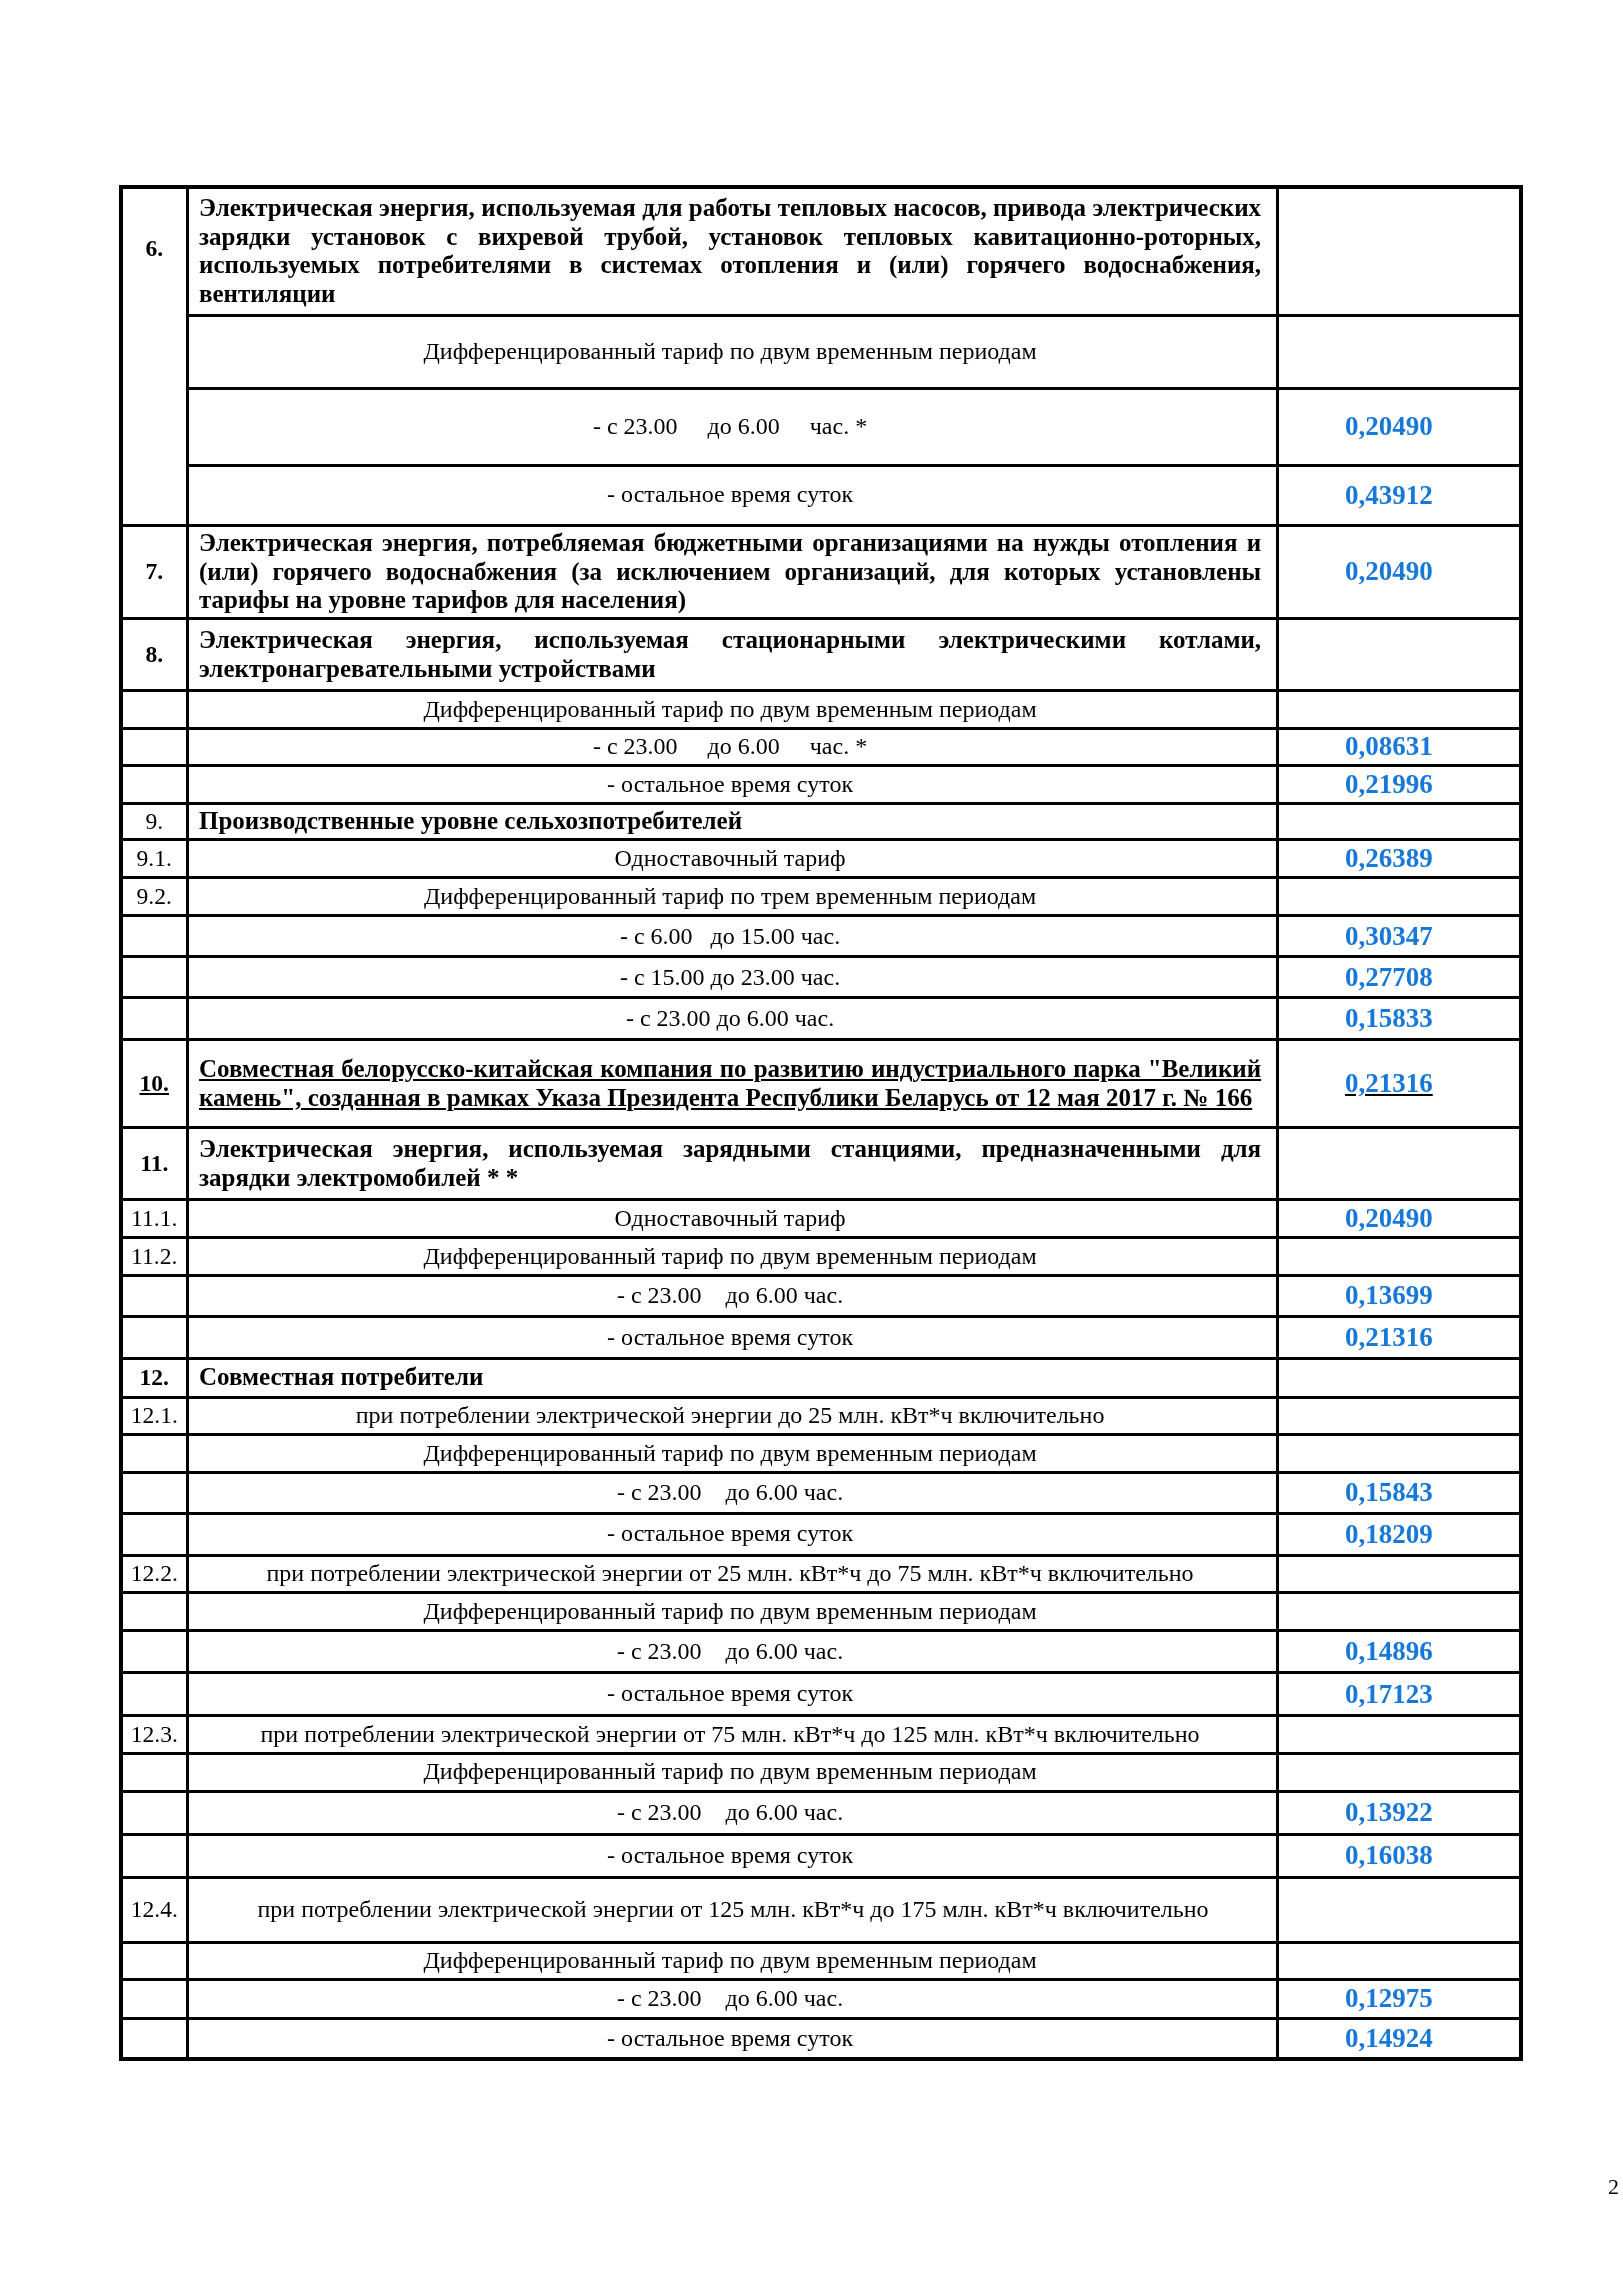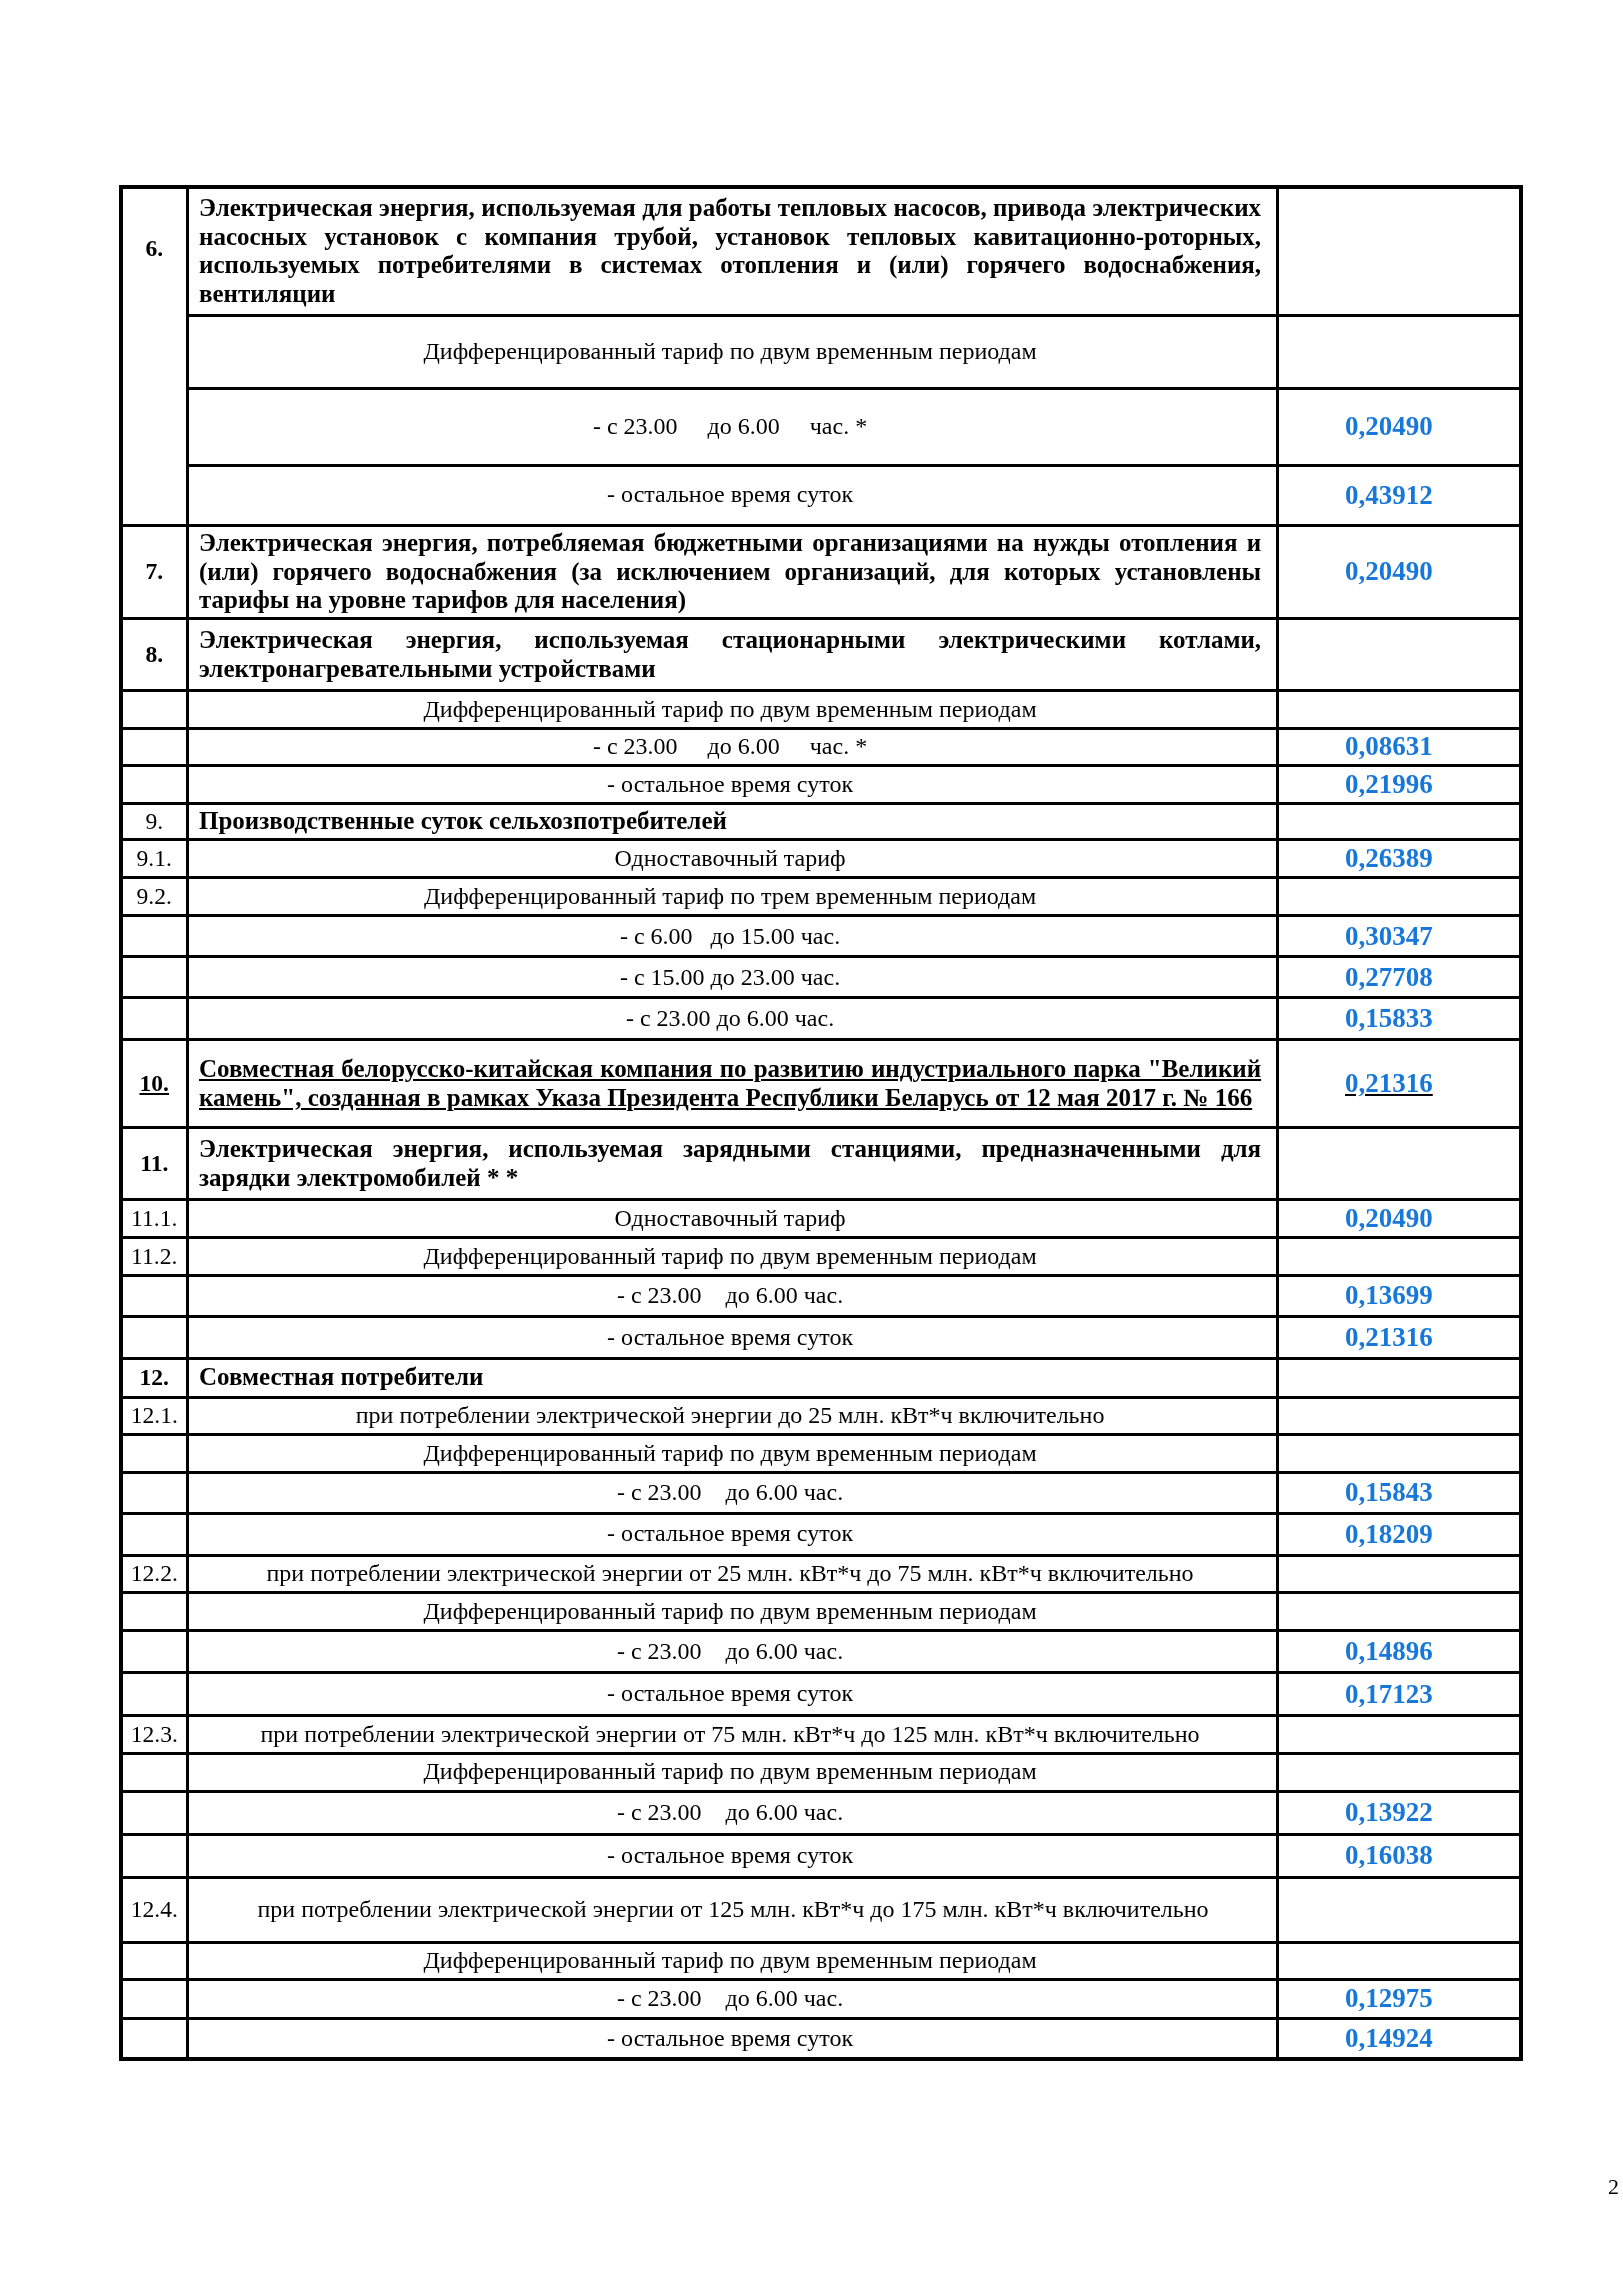--- a/index.html
+++ b/index.html
@@ -74,21 +74,21 @@
 <div class="page">
   <table class="tariff">
     <colgroup>
       <col class="c-num">
       <col class="c-desc">
       <col class="c-val">
     </colgroup>
     <tbody id="rows">
         <tr style="height: 128px;">
           <td class="num b span-top" rowspan="4">6.</td>
-          <td class="lbl category">Электрическая энергия, используемая для работы тепловых насосов, привода электрических насосных установок с компания трубой, установок тепловых кавитационно-роторных, используемых потребителями в системах отопления и (или) горячего водоснабжения, вентиляции</td>
+          <td class="lbl category">Электрическая энергия, используемая для работы тепловых насосов, привода электрических зарядки установок с вихревой трубой, установок тепловых кавитационно-роторных, используемых потребителями в системах отопления и (или) горячего водоснабжения, вентиляции</td>
           <td class="val"></td>
         </tr>
         <tr style="height: 73px;">
           <td class="lbl tariff">Дифференцированный тариф по двум временным периодам</td>
           <td class="val"></td>
         </tr>
         <tr style="height: 77px;">
           <td class="lbl period">- с 23.00     до 6.00     час. *</td>
           <td class="val">0,20490</td>
         </tr>
@@ -116,21 +116,21 @@
           <td class="lbl period">- с 23.00     до 6.00     час. *</td>
           <td class="val">0,08631</td>
         </tr>
         <tr style="height: 37px;">
           <td class="num"></td>
           <td class="lbl period">- остальное время суток</td>
           <td class="val">0,21996</td>
         </tr>
         <tr style="height: 35px;">
           <td class="num">9.</td>
-          <td class="lbl category">Производственные суток сельхозпотребителей</td>
+          <td class="lbl category">Производственные уровне сельхозпотребителей</td>
           <td class="val"></td>
         </tr>
         <tr style="height: 38px;">
           <td class="num">9.1.</td>
           <td class="lbl tariff">Одноставочный тариф</td>
           <td class="val">0,26389</td>
         </tr>
         <tr style="height: 38px;">
           <td class="num">9.2.</td>
           <td class="lbl tariff">Дифференцированный тариф по трем временным периодам</td>

